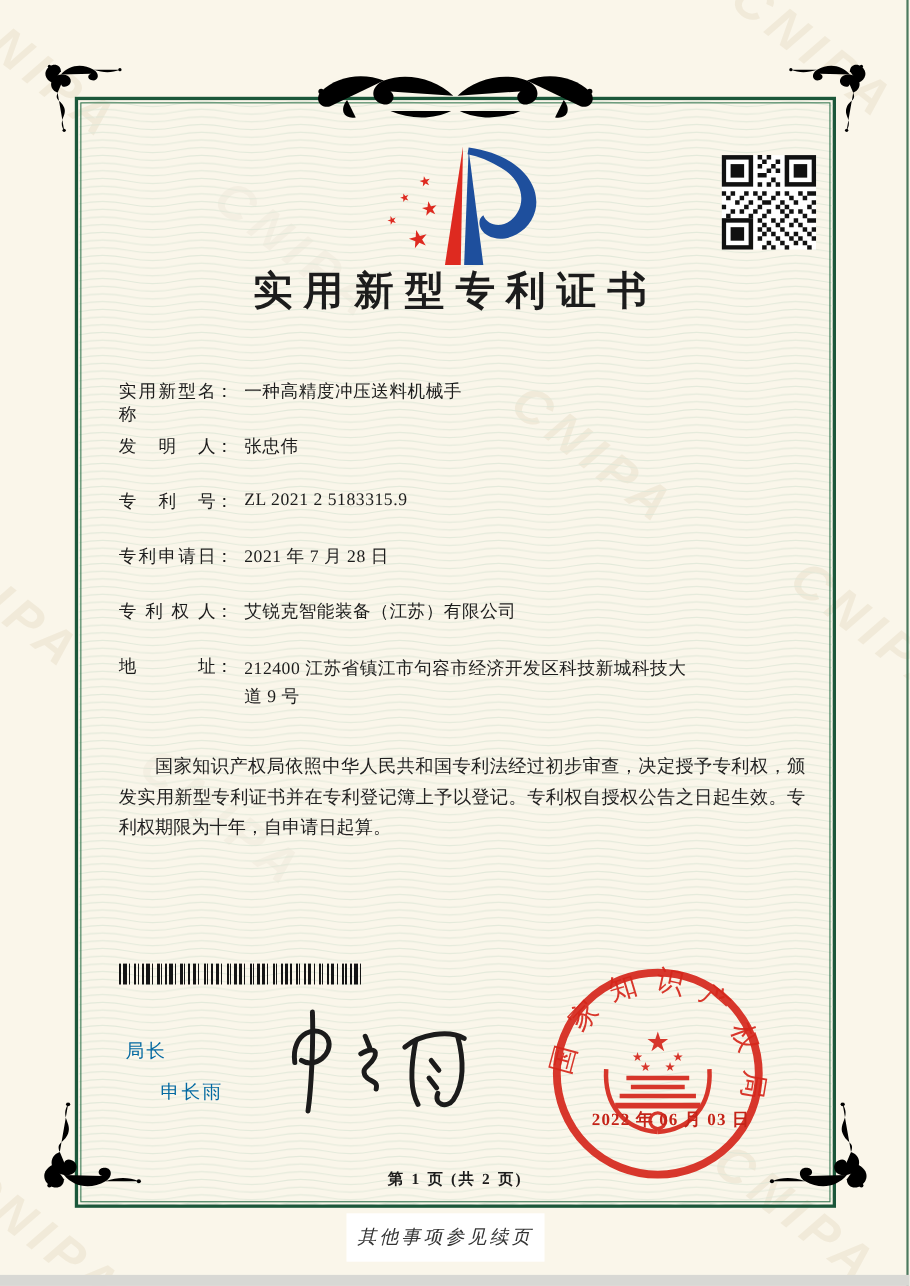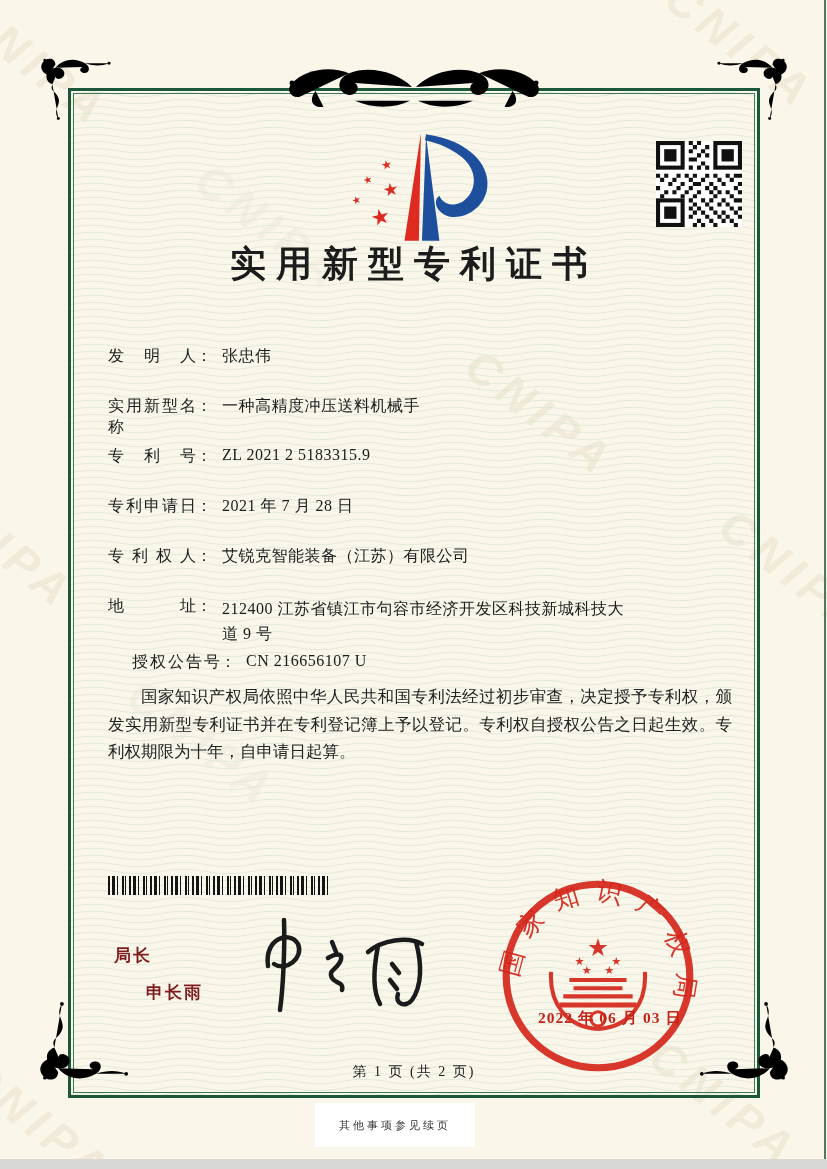--- a/index.html
+++ b/index.html
@@ -63,37 +63,37 @@
     background:repeating-linear-gradient(90deg,
       #141414 0px, #141414 2px, transparent 2px, transparent 4px,
       #141414 4px, #141414 7px, transparent 7px, transparent 9px,
       #141414 9px, #141414 10px, transparent 10px, transparent 14px,
       #141414 14px, #141414 16px, transparent 16px, transparent 17px,
       #141414 17px, #141414 18px, transparent 18px, transparent 21px);
   }
   .signer {
     position:absolute; left:114px; top:944px;
     font-family:"Liberation Sans","DejaVu Sans",sans-serif;
-    font-size:17px; letter-spacing:2px; color:#7f1d1d;font-weight:bold;
+    font-size:17px; letter-spacing:2px; color:#0369a1;
   }
   .signer .name { margin-top:14px;margin-left:32px; }
   .signature { position:absolute; left:240px; top:914px; }
   .seal { position:absolute; left:496px; top:874px; z-index:5; }
   .seal-date {
     position:absolute; left:512px; top:1008px; width:196px; text-align:center;
     color:#c42318; font-size:15.5px; font-weight:bold; letter-spacing:1px; z-index:6;
   }
   .page-info {
     position:absolute; left:68px; top:1063px; width:692px; text-align:center;
-    font-size:14px; letter-spacing:2px;
+    font-size:14px; letter-spacing:2px;font-weight:bold;
   }
   .note-box {
-    position:absolute; left:315px; top:1103px; width:160px; height:44px;
+    position:absolute; left:315px; top:1103px; width:180px; height:44px;
     background:#ffffff; text-align:center; line-height:44px;
-    font-size:11px; letter-spacing:3px; color:#333; z-index:4;
+    font-size:17px; letter-spacing:3px; color:#333; z-index:4;font-style:italic;
   }
   .edge-right { position:absolute; right:1px; top:0; width:2px; height:1169px; background:#4c7a5f; z-index:3; }
   .edge-bottom { position:absolute; left:0; top:1159px; width:827px; height:10px; background:#d8d8d4; z-index:3; }
 </style>
 </head>
 <body>
 
 <svg width="0" height="0" style="position:absolute" aria-hidden="true">
   <defs>
     <symbol id="flourish" viewBox="0 0 110 110">
@@ -202,41 +202,38 @@
         <rect x="64" y="8" width="12" height="12" fill="#111"></rect>
       <rect x="4" y="60" width="20" height="20" fill="#fff"></rect>
         <rect x="8" y="64" width="12" height="12" fill="#111"></rect>
     </g>
   </svg>
 
   <div class="title">实用新型专利证书</div>
 
   <div class="fields">
     <div class="frow">
+      <span class="flabel">实用新型名称</span><span class="fcolon">：</span><span class="fvalue">一种高精度冲压送料机械手</span>
+    </div>
+    <div class="frow">
       <span class="flabel">发明人</span><span class="fcolon">：</span><span class="fvalue">张忠伟</span>
-    </div>
-    <div class="frow">
-      <span class="flabel">实用新型名称</span><span class="fcolon">：</span><span class="fvalue">一种高精度冲压送料机械手</span>
     </div>
     <div class="frow">
       <span class="flabel">专利号</span><span class="fcolon">：</span><span class="fvalue">ZL 2021 2 5183315.9</span>
     </div>
     <div class="frow">
       <span class="flabel">专利申请日</span><span class="fcolon">：</span><span class="fvalue">2021 年 7 月 28 日</span>
     </div>
     <div class="frow">
       <span class="flabel">专利权人</span><span class="fcolon">：</span><span class="fvalue">艾锐克智能装备（江苏）有限公司</span>
     </div>
     <div class="frow addr">
       <span class="flabel">地址</span><span class="fcolon">：</span><span class="fvalue wide">212400 江苏省镇江市句容市经济开发区科技新城科技大道 9 号</span>
     </div>
     <div class="frow grow">
-      <span class="gpair2">
-        <span class="flabel">授权公告号</span><span class="fcolon">：</span><span class="fvalue">CN 216656107 U</span>
-      </span>
     </div>
   </div>
 
   <div class="paras">
     <p>国家知识产权局依照中华人民共和国专利法经过初步审查，决定授予专利权，颁发实用新型专利证书并在专利登记簿上予以登记。专利权自授权公告之日起生效。专利权期限为十年，自申请日起算。</p>
   </div>
 
   <div class="barcode"></div>
 
   <div class="signer">

